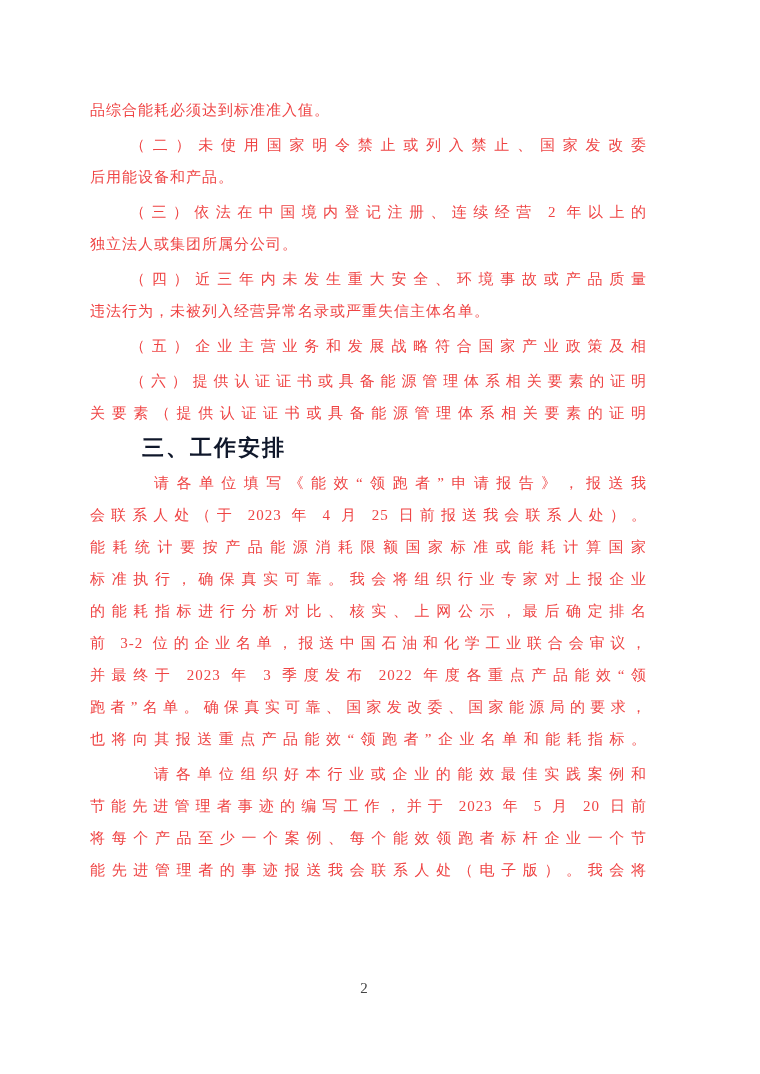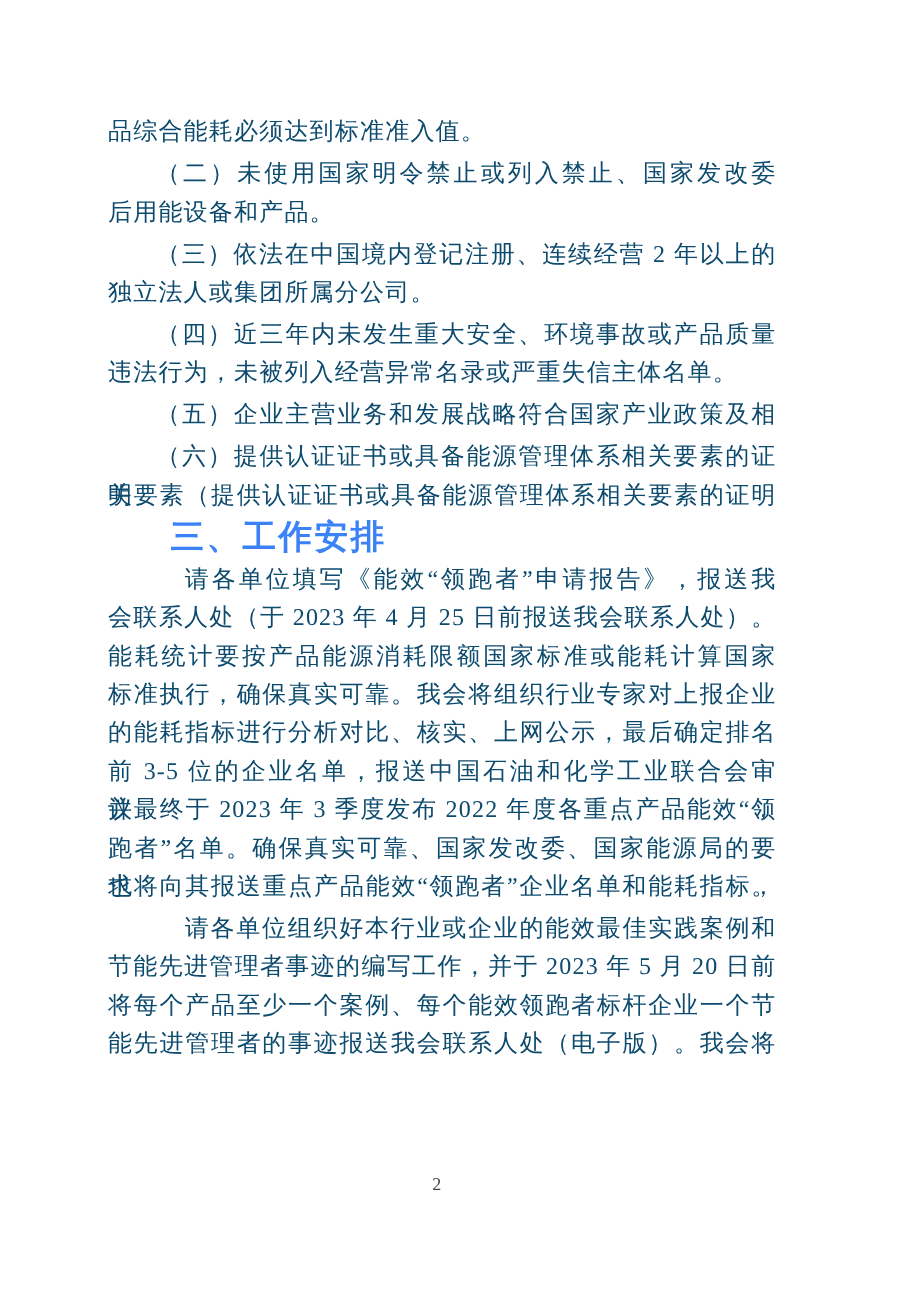--- a/index.html
+++ b/index.html
@@ -16,37 +16,37 @@
   }
   .content {
     position: absolute;
     left: 90px; top: 94px;
     width: 557px;
   }
   .ln {
     margin: 0;
     height: 32px;
     line-height: 32px;
-    font-size: 20px;
+    font-size: 15px;
     letter-spacing: 1px;
-    color: #0c4a6e;
+    color: #ef4444;
     text-align: left;
   }
   .fill {
     text-align: justify;
     text-align-last: justify;
   }
   .ps { margin-top: 3px; }          
   .ind2 { text-indent: 40px; }      
   .ind3 { text-indent: 64px; }      
   .hd {
     font-family: "Liberation Sans", "DejaVu Sans", sans-serif;
     font-weight: 700;
-    color: #3b82f6;
-    font-size: 28px;
+    color: #0f172a;
+    font-size: 22px;
     text-indent: 52px;
     letter-spacing: 2px;
   }
   .pagenum {
     position: absolute;
     top: 980px; left: 0;
     width: 100%;
     text-align: center;
     transform: translateX(-16px);
     font-size: 15px;
@@ -68,21 +68,21 @@
     <p class="ln">违法行为，未被列入经营异常名录或严重失信主体名单。</p>
     <p class="ln ps ind2 fill">（五）企业主营业务和发展战略符合国家产业政策及相</p>
     <p class="ln ps ind2 fill">（六）提供认证证书或具备能源管理体系相关要素的证明</p>
     <p class="ln fill">关要素（提供认证证书或具备能源管理体系相关要素的证明</p>
     <p class="ln ps hd">三、工作安排</p>
     <p class="ln ps ind3 fill">请各单位填写《能效“领跑者”申请报告》，报送我</p>
     <p class="ln fill">会联系人处（于 2023 年 4 月 25 日前报送我会联系人处）。</p>
     <p class="ln fill">能耗统计要按产品能源消耗限额国家标准或能耗计算国家</p>
     <p class="ln fill">标准执行，确保真实可靠。我会将组织行业专家对上报企业</p>
     <p class="ln fill">的能耗指标进行分析对比、核实、上网公示，最后确定排名</p>
-    <p class="ln fill">前 3-5 位的企业名单，报送中国石油和化学工业联合会审议，</p>
+    <p class="ln fill">前 3-2 位的企业名单，报送中国石油和化学工业联合会审议，</p>
     <p class="ln fill">并最终于 2023 年 3 季度发布 2022 年度各重点产品能效“领</p>
     <p class="ln fill">跑者”名单。确保真实可靠、国家发改委、国家能源局的要求，</p>
     <p class="ln fill">也将向其报送重点产品能效“领跑者”企业名单和能耗指标。</p>
     <p class="ln ps ind3 fill">请各单位组织好本行业或企业的能效最佳实践案例和</p>
     <p class="ln fill">节能先进管理者事迹的编写工作，并于 2023 年 5 月 20 日前</p>
     <p class="ln fill">将每个产品至少一个案例、每个能效领跑者标杆企业一个节</p>
     <p class="ln fill">能先进管理者的事迹报送我会联系人处（电子版）。我会将</p>
   </div>
 
   <div class="pagenum">2</div>

